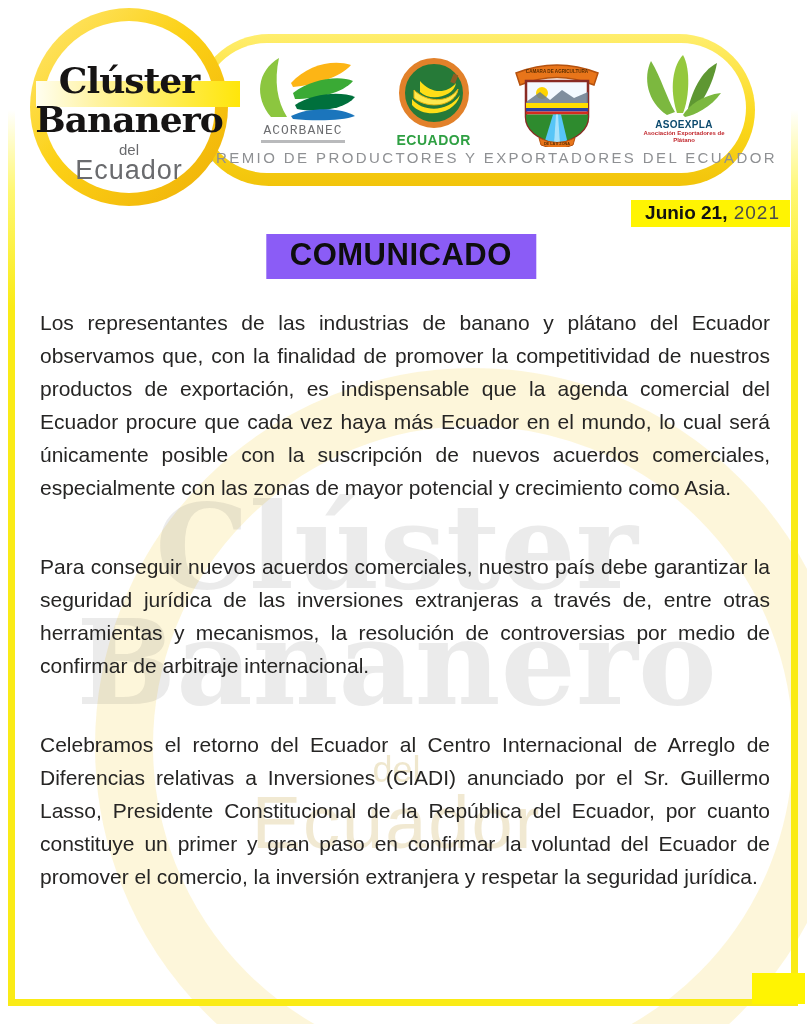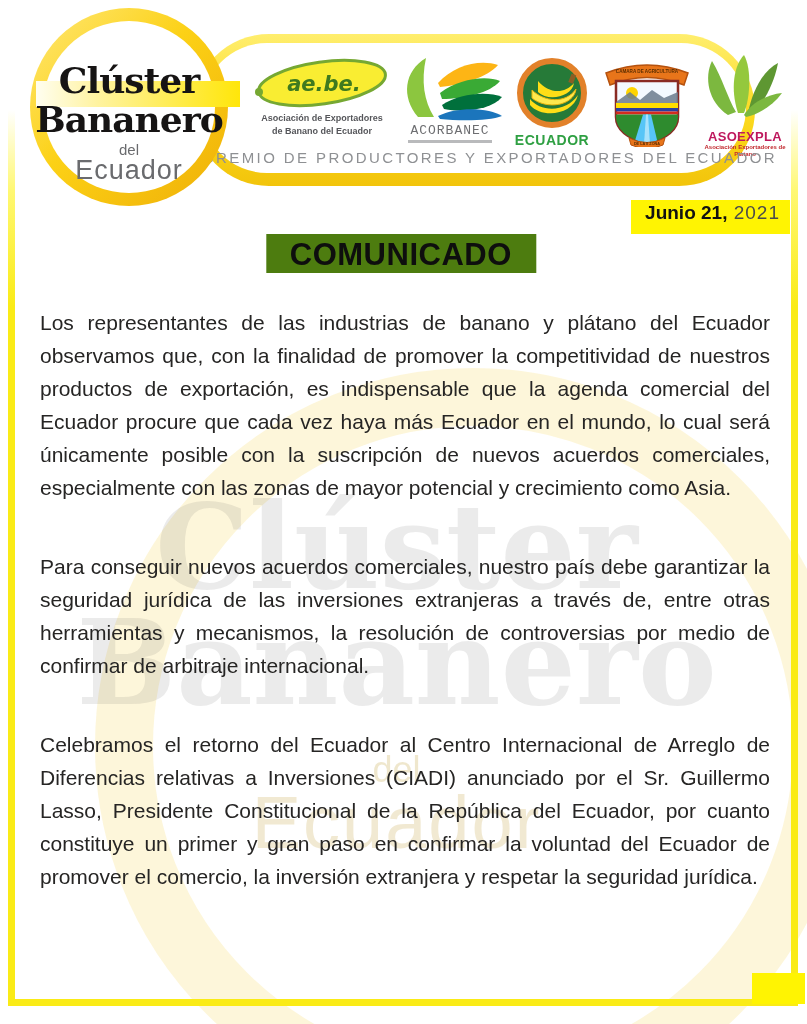--- a/index.html
+++ b/index.html
@@ -29,43 +29,43 @@
   .logos-row{position:absolute;top:12px;left:46px;right:10px;display:flex;justify-content:space-between;align-items:flex-start;}
   .tagline{position:absolute;bottom:7px;left:0;right:0;text-align:center;font-size:15px;letter-spacing:2.4px;
            color:#8E9093;white-space:nowrap;}
 
   .logo{text-align:center;}
   .logo svg{display:block;margin:0 auto;}
   .aebe-sub{font-size:9px;font-weight:bold;color:#55565A;line-height:11px;margin-top:2px;}
   .acorbanec-name{font-family:Liberation Mono, monospace;font-size:13px;letter-spacing:1px;color:#6D6E71;margin-top:2px;}
   .acorbanec-bar{width:84px;height:3px;background:#B9BABC;margin:2px auto 0;}
   .agroban-name{font-size:14px;font-weight:800;color:#2FA043;letter-spacing:0.5px;margin-top:1px;}
-  .asoexpla-name{font-size:13px;font-weight:900;color:#be185d;letter-spacing:0.3px;margin-top:12px;}
+  .asoexpla-name{font-size:10px;font-weight:900;color:#0c4a6e;letter-spacing:0.3px;margin-top:2px;}
   .asoexpla-sub{font-size:6px;font-weight:bold;color:#C1272D;line-height:7px;}
 
   
   .circle{position:absolute;left:30px;top:8px;width:198px;height:198px;border-radius:50%;z-index:5;
           background:linear-gradient(135deg,#FFE877 0%,#FCD116 45%,#EFAF07 100%);}
   .circle-inner{position:absolute;left:13px;top:13px;right:13px;bottom:13px;border-radius:50%;background:#ffffff;}
   .band{position:absolute;left:36px;top:81px;width:204px;height:26px;z-index:6;
         background:linear-gradient(90deg,#FFFEF0 0%,#FFF3A0 30%,#FFE60A 100%);}
   .circle-text{position:absolute;left:22px;top:8px;width:214px;text-align:center;z-index:7;white-space:nowrap;}
   .ct1{font-family:"DejaVu Serif",serif;font-weight:900;font-size:36px;line-height:37px;letter-spacing:-1px;
        color:#161414;margin-top:54px;}
   .ct2{font-family:"DejaVu Serif",serif;font-weight:900;font-size:36px;line-height:40px;letter-spacing:-1px;color:#161414;}
   .ct3{font-size:15px;line-height:14px;color:#6A6B6E;margin-top:4px;}
   .ct4{font-size:27px;line-height:26px;letter-spacing:1px;color:#6A6B6E;}
 
   
-  .date-box{position:absolute;top:200px;right:17px;background:#FFF402;padding:2px 10px 10px 14px;z-index:3;
+  .date-box{position:absolute;top:200px;right:17px;background:#FFF402;padding:2px 10px 3px 14px;z-index:3;
             font-size:19px;white-space:nowrap;}
   .date-main{font-weight:bold;color:#121212;}
   .date-year{font-weight:400;color:#4B4B4B;letter-spacing:1px;}
-  .title-box{position:absolute;top:234px;left:50%;transform:translateX(-51%);background:#4d7c0f;z-index:3;
-             padding:3px 24px 0;font-size:31px;font-weight:800;letter-spacing:0.5px;color:#0E0E0E;white-space:nowrap;}
+  .title-box{position:absolute;top:234px;left:50%;transform:translateX(-51%);background:#8b5cf6;z-index:3;
+             padding:3px 24px 6px;font-size:31px;font-weight:800;letter-spacing:0.5px;color:#0E0E0E;white-space:nowrap;}
   .body-text{position:absolute;left:40px;top:306px;width:730px;z-index:3;
              font-size:21px;line-height:33px;color:#262524;text-align:justify;}
   .body-text p{margin:0 0 46px 0;}
 
   .abs{position:absolute;}
 </style>
 </head>
 <body>
 
 <div class="page">
@@ -78,29 +78,20 @@
 
   <div class="frame-left"></div>
   <div class="frame-right"></div>
   <div class="frame-bottom"></div>
   <div class="corner-rect"></div>
 
   <div class="banner">
     <div class="banner-inner">
       <div class="logos-row">
 
-        <div class="logo" style="width:150px;">
-          <svg width="148" height="56" viewBox="0 0 148 56">
-            <ellipse cx="74" cy="28" rx="64" ry="21" fill="#F9ED32" stroke="#76A832" stroke-width="3" transform="rotate(-8 74 28)"></ellipse>
-            <circle cx="11" cy="37" r="4" fill="#76A832"></circle>
-            <text x="76" y="36" text-anchor="middle" font-family="DejaVu Sans, sans-serif" font-style="italic" font-weight="bold" font-size="21" fill="#3F7A1F">ae.be.</text>
-          </svg>
-          <div class="aebe-sub">Asociación de Exportadores</div>
-          <div class="aebe-sub">de Banano del Ecuador</div>
-        </div>
 
         <div class="logo" style="width:110px;">
           <svg width="108" height="66" viewBox="0 0 108 66">
             <path d="M22,62 C5,42 8,16 30,3 C25,26 28,46 38,62 Z" fill="#8CC63F"></path>
             <path d="M42,28 C58,10 84,4 102,10 C92,22 66,30 44,32 Z" fill="#FDB515"></path>
             <path d="M44,38 C62,24 90,20 104,26 C94,38 68,44 46,44 Z" fill="#3AAA35"></path>
             <path d="M46,50 C64,38 92,36 106,42 C96,54 70,58 48,54 Z" fill="#00703C"></path>
             <path d="M42,61 C62,51 94,53 106,61 C94,66 64,66 44,64 Z" fill="#1B75BC"></path>
           </svg>
           <div class="acorbanec-name">ACORBANEC</div>

